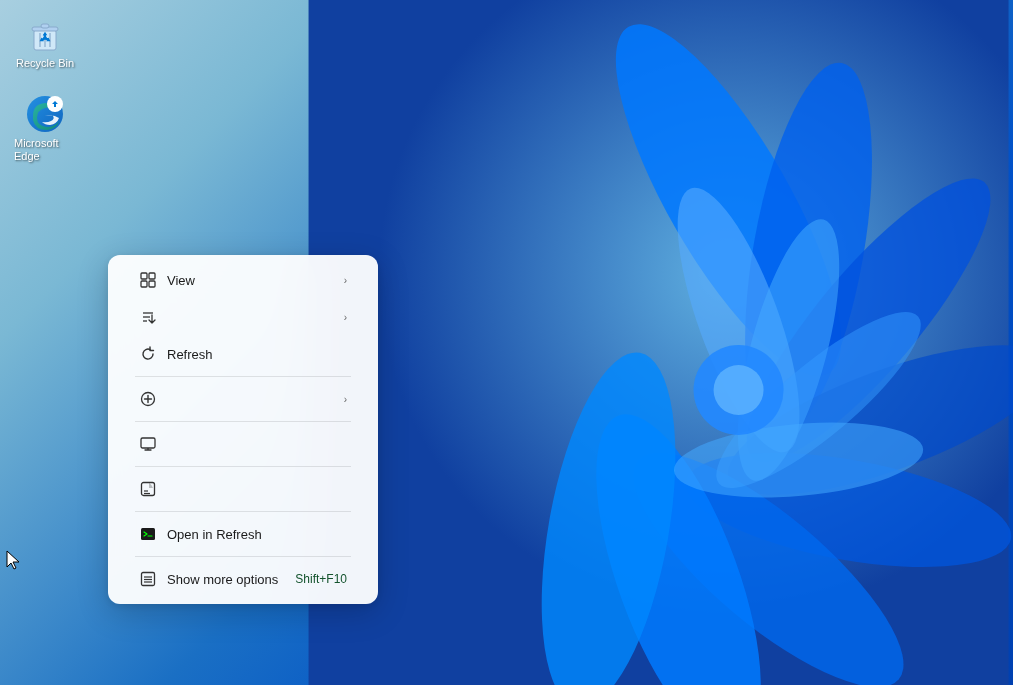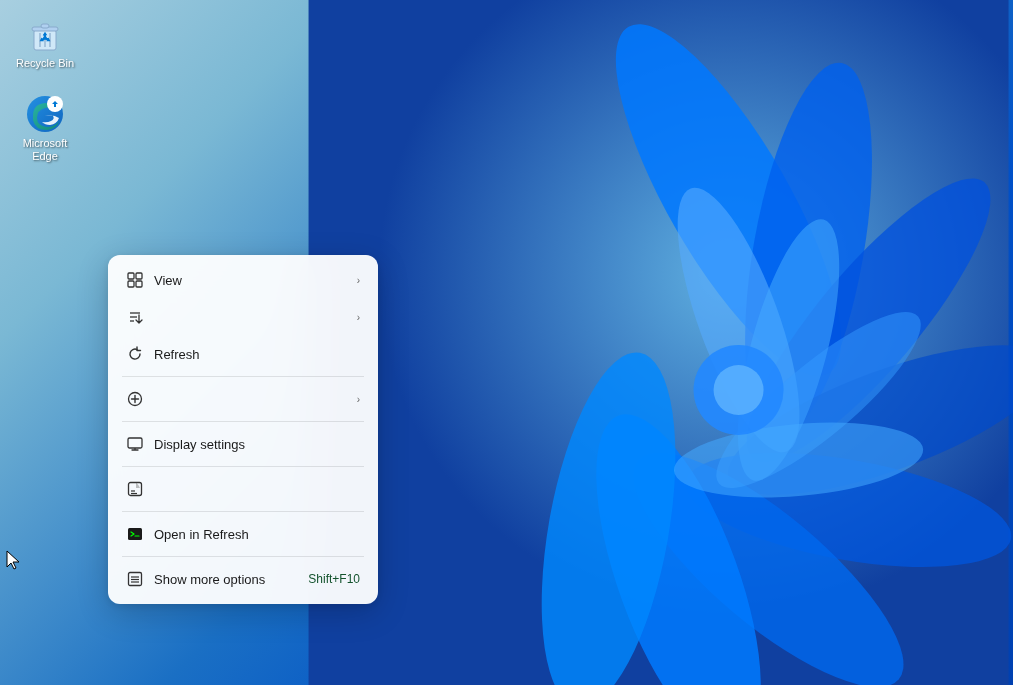--- a/index.html
+++ b/index.html
@@ -54,37 +54,36 @@
       width: 40px;
       height: 40px;
       display: flex;
       align-items: center;
       justify-content: center;
     }
 
     .icon-label {
       color: white;
       font-size: 11px;
-      text-align: center;
       margin-top: 3px;
       text-shadow: 1px 1px 2px rgba(0,0,0,0.6);
       line-height: 1.2;
     }
 
     
     .context-menu {
       position: absolute;
       top: 255px;
       left: 108px;
       width: 270px;
       background: rgba(255,255,255,0.95);
       backdrop-filter: blur(20px);
       border-radius: 12px;
       box-shadow: 0 8px 32px rgba(0,0,0,0.2), 0 2px 8px rgba(0,0,0,0.1);
-      padding: 6px 0;
+      padding: 6px 13px;
       z-index: 1000;
     }
 
     .menu-item {
       display: flex;
       align-items: center;
       padding: 8px 14px;
       cursor: pointer;
       gap: 10px;
       border-radius: 6px;
@@ -287,21 +286,20 @@
   <div class="menu-separator"></div>
 
   <div class="menu-item">
     <span class="menu-item-icon">
       <svg class="icon" viewBox="0 0 16 16" fill="none" xmlns="http://www.w3.org/2000/svg">
         <rect x="1" y="2" width="14" height="10" rx="1.5" stroke="#333" stroke-width="1.3" fill="none"></rect>
         <line x1="5" y1="14" x2="11" y2="14" stroke="#333" stroke-width="1.3" stroke-linecap="round"></line>
         <line x1="8" y1="12" x2="8" y2="14" stroke="#333" stroke-width="1.3"></line>
       </svg>
     </span>
-    <span class="menu-item-label">Display settings</span>
   </div>
 
 
   <div class="menu-separator"></div>
 
   <div class="menu-item">
     <span class="menu-item-icon">
       <svg class="icon" viewBox="0 0 16 16" fill="none" xmlns="http://www.w3.org/2000/svg">
         <rect x="1.5" y="1.5" width="13" height="13" rx="2" stroke="#333" stroke-width="1.3" fill="none"></rect>
         <path d="M9,1.5 L9,7 Q9,7 13,7 Q11,3 9,1.5 Z" fill="#333" opacity="0.3"></path>

